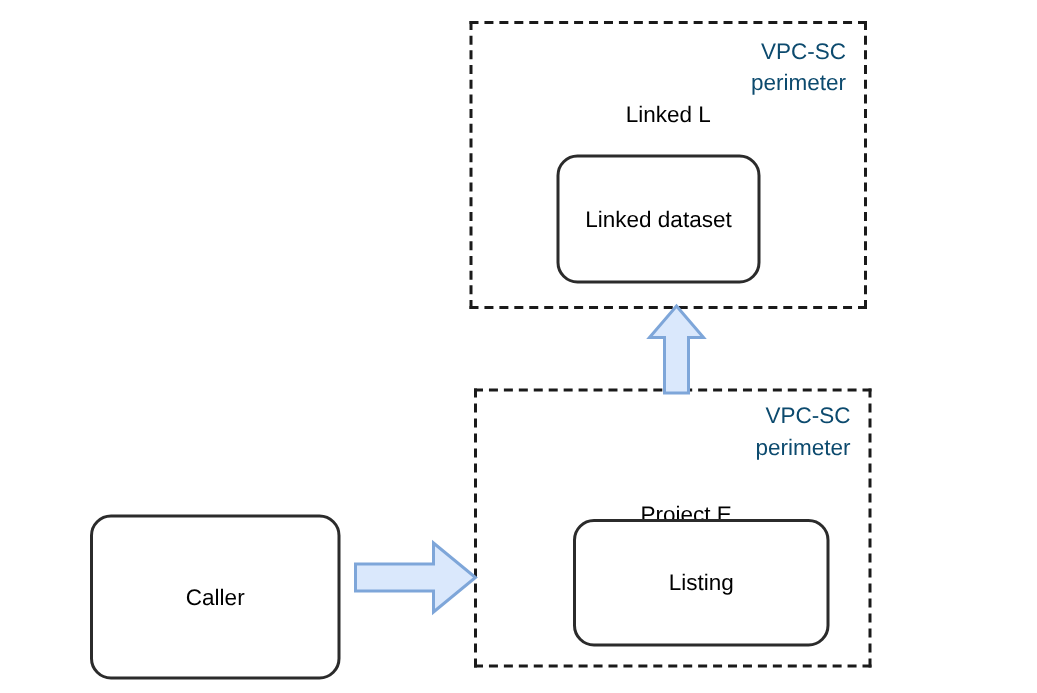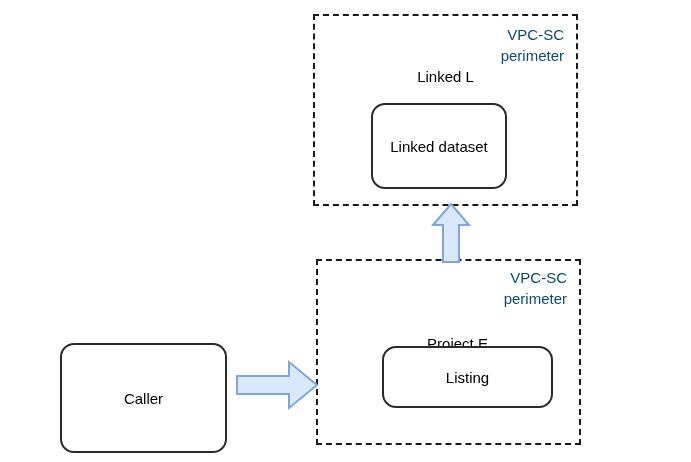--- a/index.html
+++ b/index.html
@@ -81,21 +81,21 @@
   #node-linked-dataset {
     left: 371px;
     top: 103px;
     width: 136px;
     height: 86px;
   }
   #node-listing {
     left: 382px;
     top: 346px;
     width: 171px;
-    height: 62px;
+    height: 85px;
   }
   #node-caller {
     left: 60px;
     top: 343px;
     width: 167px;
     height: 110px;
   }
 
   
   #label-project-r {

